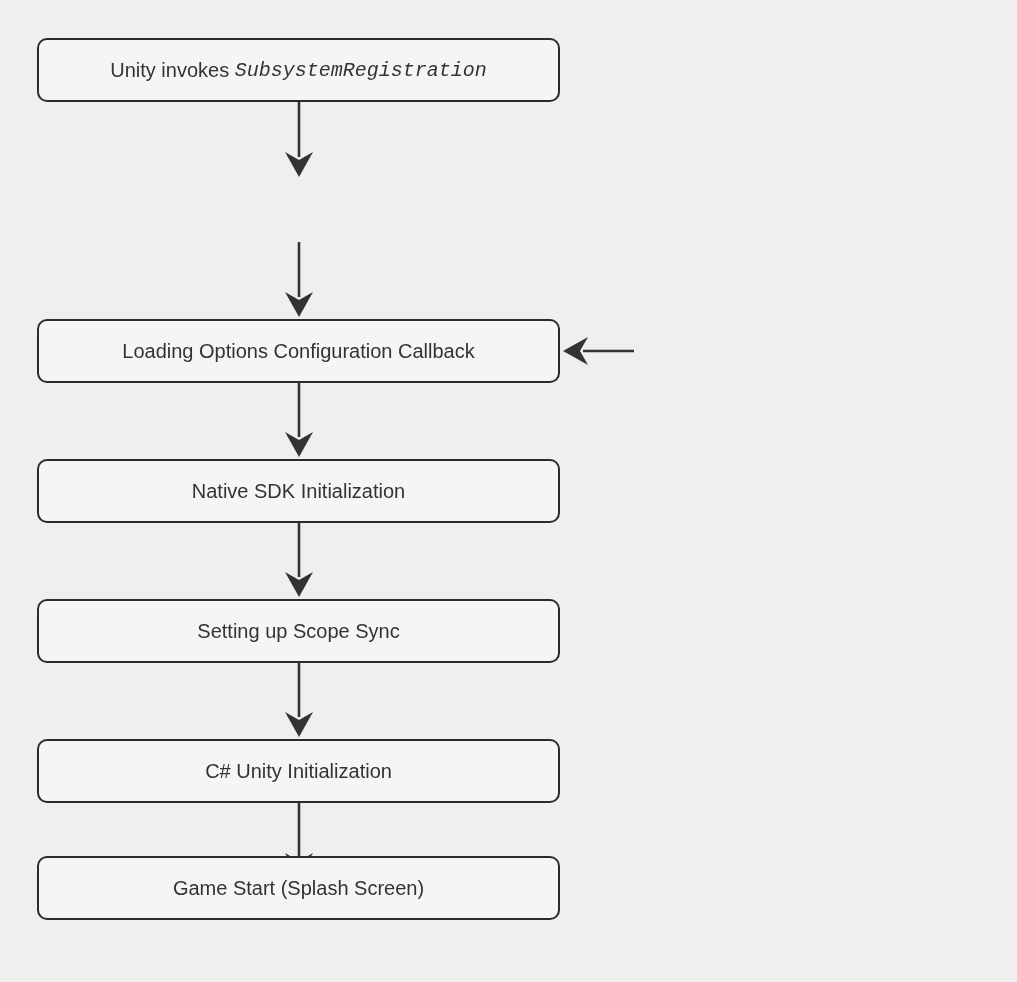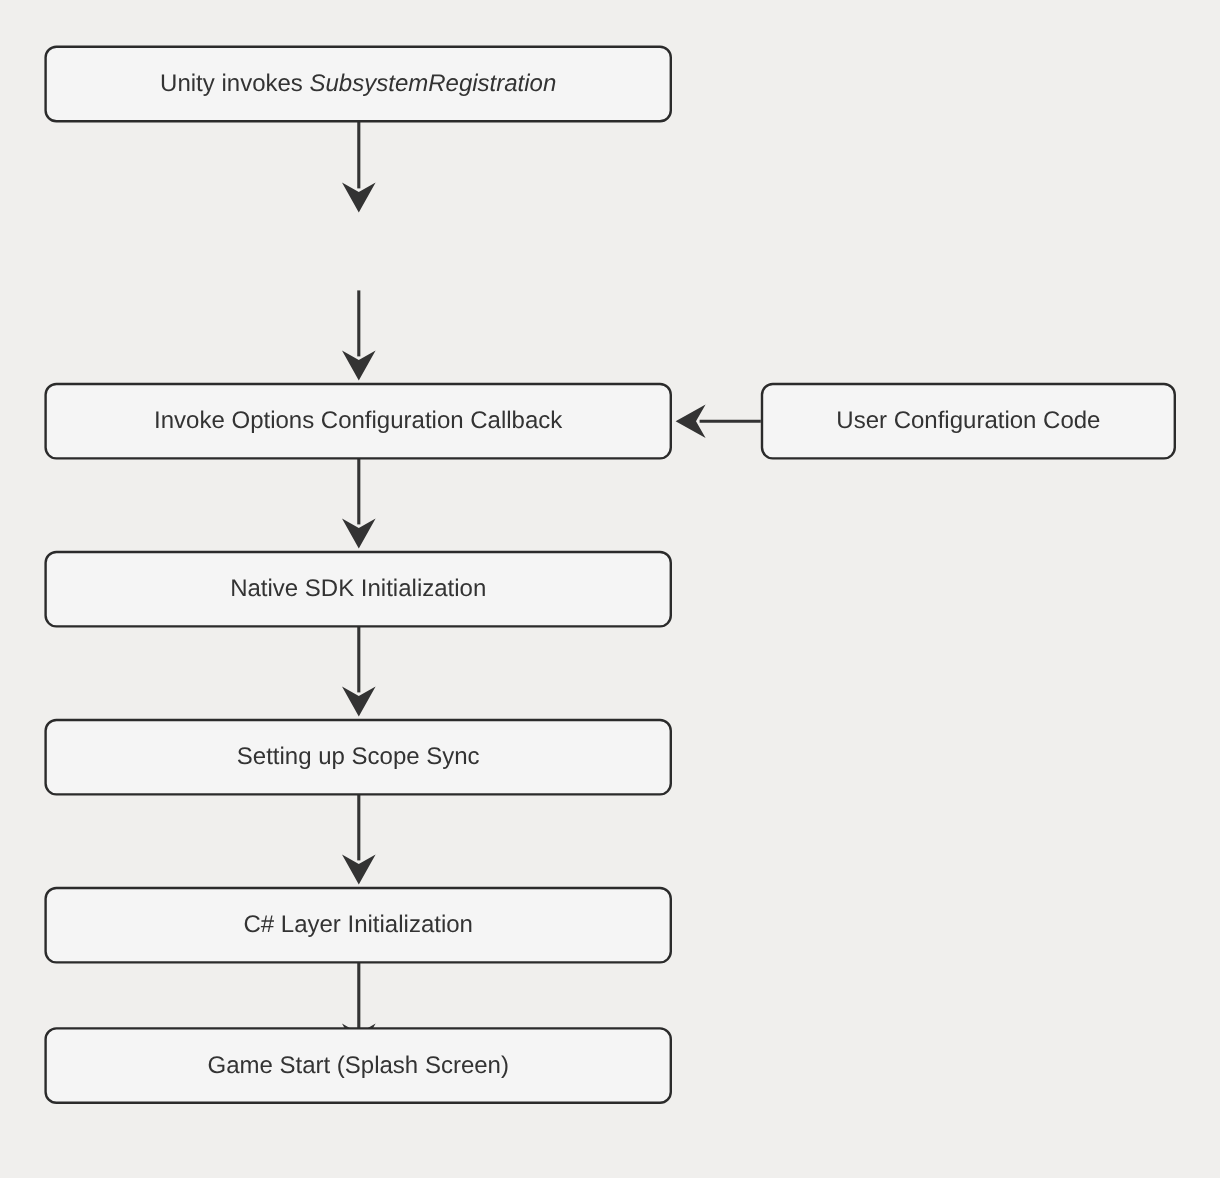--- a/index.html
+++ b/index.html
@@ -33,21 +33,21 @@
     background: var(--node-fill);
     border: 2.6px solid var(--node-border);
     border-radius: 10px;
     display: flex;
     align-items: center;
     justify-content: center;
     font-size: 20px;
     color: var(--text-color);
     white-space: pre;
   }
-  .node em { font-style: italic; }
+  .node em { font-style: italic; font-family: Liberation Mono, monospace; }
   .col-left { left: 37px; width: 523px; }
 </style>
 </head>
 <body>
 
 <div class="canvas">
 
   <svg class="edges" viewBox="0 0 1017 982" xmlns="http://www.w3.org/2000/svg">
 
     <g>
@@ -80,36 +80,33 @@
       <polygon points="563,351 588,337 580,351 588,365"></polygon>
     </g>
   </svg>
 
   <div class="node col-left" style="top:38px">
     <span>Unity invokes </span><em>SubsystemRegistration</em>
   </div>
 
 
   <div class="node col-left" style="top:319px">
-    <span>Invoke Options Configuration Callback</span>
+    <span>Loading Options Configuration Callback</span>
   </div>
 
   <div class="node col-left" style="top:459px">
     <span>Native SDK Initialization</span>
   </div>
 
   <div class="node col-left" style="top:599px">
     <span>Setting up Scope Sync</span>
   </div>
 
   <div class="node col-left" style="top:739px">
-    <span>C# Layer Initialization</span>
+    <span>C# Unity Initialization</span>
   </div>
 
   <div class="node col-left" style="top:856px">
     <span>Game Start (Splash Screen)</span>
   </div>
 
-  <div class="node" style="top:319px; left:634px; width:346px">
-    <span>User Configuration Code</span>
-  </div>
 
 </div>
 
 </body></html>

